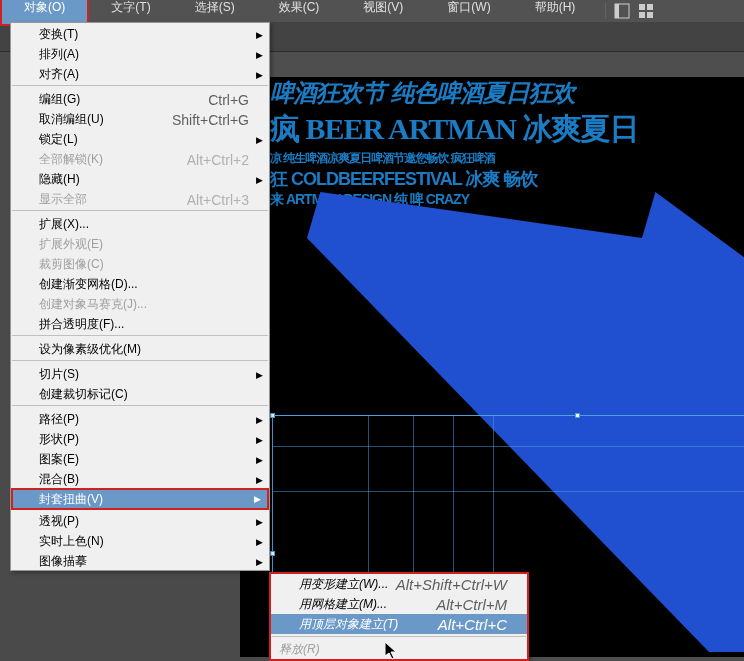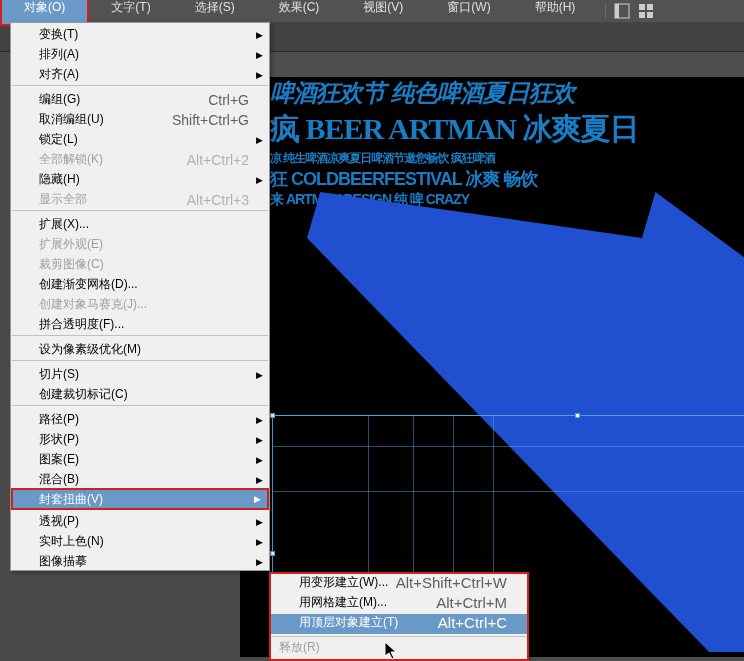--- a/index.html
+++ b/index.html
@@ -20,21 +20,21 @@
 .menu-row.highlighted { background: #6b99c7; color: #fff; border: 2px solid #d02020; box-sizing: border-box; padding: 0 18px 0 26px; height: 22px; }
 .menu-row .label { flex: 1; }
 .menu-row .shortcut { color: #606060; font-size: 14px; }
 .menu-row.disabled .shortcut { color: #b0b0b0; }
 .menu-row .arrow { position: absolute; right: 6px; font-size: 9px; color: #000; }
 .menu-row.highlighted .arrow { color: #fff; }
 .menu-sep { height: 1px; background: #c0c0c0; margin: 2px 1px; }
 
 .submenu { position: absolute; top: 572px; left: 269px; width: 260px; background: #f0f0f0; border: 1px solid #979797; box-shadow: 2px 2px 4px rgba(0,0,0,0.3); z-index: 300; }
 .submenu.boxed { border: 2px solid #d02020; }
-.sub-row { height: 20px; display: flex; align-items: flex-start; padding: 0 20px 0 28px; color: #000; }
+.sub-row { height: 20px; display: flex; align-items: center; padding: 0 20px 0 28px; color: #000; font-style: italic; }
 .sub-row.highlighted { background: #6b99c7; color: #fff; }
 .sub-row.disabled { color: #a0a0a0; padding-left: 8px; }
 .sub-row .label { flex: 1; }
 .sub-row .shortcut { color: #606060; font-size: 15px; }
 .sub-row.highlighted .shortcut { color: #fff; }
 
 .canvas-area { position: absolute; top: 52px; left: 270px; right: 0; bottom: 0; background: #4e4e4e; }
 .artboard { position: absolute; top: 25px; left: -30px; width: 670px; height: 580px; background: #000; overflow: hidden; }
 .blue-text-art { position: absolute; top: 0; left: 30px; right: 0; color: #1a7cc4; font-weight: bold; }
 .bta-line { white-space: nowrap; letter-spacing: -1px; }

